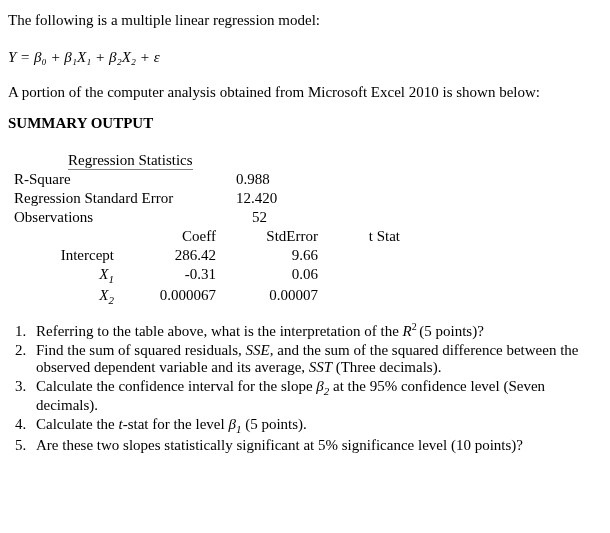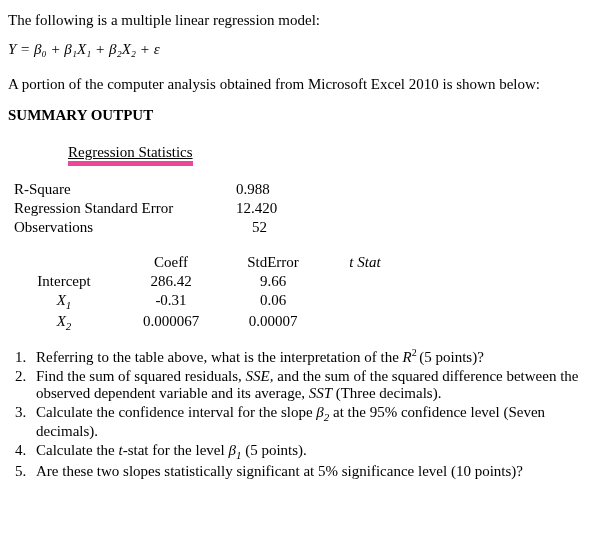--- a/index.html
+++ b/index.html
@@ -6,64 +6,61 @@
       font-family: "Times New Roman", Times, serif;
       font-size: 15px;
       color: #000;
       background: #fff;
       margin: 0;
       padding: 12px 8px;
       width: 610px;
       box-sizing: border-box;
     }
     .intro {
-      margin: 0 0 12px 0;
+      margin: 0 0 20px 0;
     }
     .equation {
       font-style: italic;
       margin: 6px 0 18px 0;
     }
     .context {
       margin: 12px 0 14px 0;
     }
     .summary-title {
       font-weight: bold;
       margin: 4px 0 20px 0;
     }
     .reg-stats-header {
       display: inline-block;
-      border-bottom: 5px solid #ec4899;
-      text-decoration: underline;
+      border-bottom: 1px solid #ec4899;
       margin-left: 60px;
-      margin-bottom: 14px;
     }
     .stats-table {
       border-collapse: collapse;
-      margin-bottom: 16px;
     }
     .stats-table td {
       padding: 1px 6px;
       vertical-align: top;
     }
     .stats-label { width: 210px; }
     .stats-val { width: 80px; text-align: left; }
     .coef-table {
       border-collapse: collapse;
       margin-bottom: 14px;
     }
     .coef-table td, .coef-table th {
       padding: 1px 6px;
       font-weight: normal;
-      text-align: center;
+      text-align: right;
       vertical-align: top;
     }
     .coef-name { width: 100px; font-family: Liberation Serif, serif; }
     .coef-c1 { width: 90px; text-align: center; }
     .coef-c2 { width: 90px; text-align: center; }
-    .coef-c3 { width: 70px; text-align: center; font-style: italic; }
+    .coef-c3 { width: 70px; text-align: center; }
     .sub { font-style: italic; }
     .sub .subsub { font-size: 11px; vertical-align: sub; font-style: italic; }
     ol.questions {
       margin: 4px 0 0 22px;
       padding: 0;
     }
     ol.questions li {
       margin-bottom: 2px;
       padding-left: 6px;
     }

